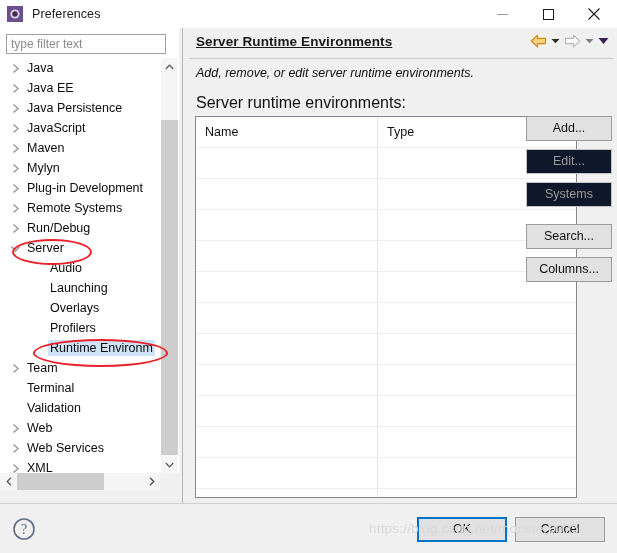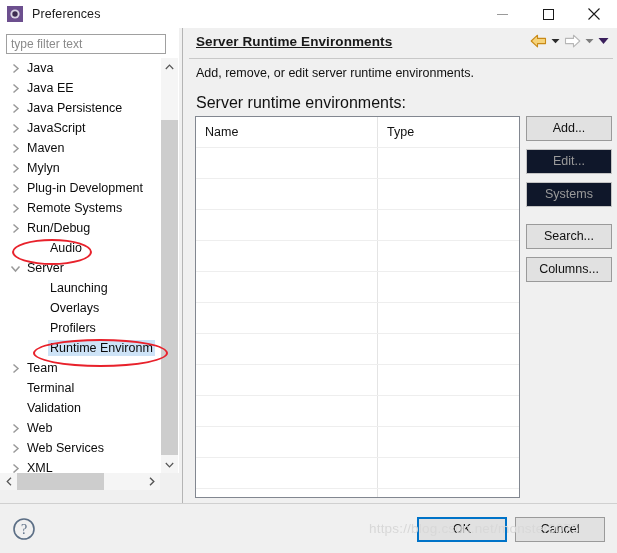--- a/index.html
+++ b/index.html
@@ -216,33 +216,34 @@
     position: absolute;
     left: 4px; top: 30px;
     width: 424px; height: 1px;
     background: #c8c8c8;
   }
   #page-desc {
     position: absolute;
     left: 11px; top: 38px;
     font-size: 12.5px;
     color: #111111;
+    font-style: italic;
   }
   #list-label {
     position: absolute;
     left: 11px; top: 66px;
     font-size: 16px;
     color: #111111;
   }
 
   
   #rt-table {
     position: absolute;
     left: 10px; top: 88px;
-    width: 325px; height: 382px;
+    width: 382px; height: 382px;
     box-sizing: border-box;
     border: 1px solid #828790;
     background: #ffffff;
     overflow: hidden;
   }
   #rt-head {
     position: relative;
     height: 30px;
     background: #ffffff;
     display: flex;
@@ -445,29 +446,29 @@
             <path d="M3.5 1.5 L8 5.5 L3.5 9.5" stroke="#9a9a9a" stroke-width="1.5" fill="none"></path>
           </svg>
           <span class="label">Remote Systems</span>
         </div>
         <div class="tree-item">
           <svg class="twisty" viewBox="0 0 11 11">
             <path d="M3.5 1.5 L8 5.5 L3.5 9.5" stroke="#9a9a9a" stroke-width="1.5" fill="none"></path>
           </svg>
           <span class="label">Run/Debug</span>
         </div>
+        <div class="tree-item">
+          <svg class="twisty" viewBox="0 0 11 11">
+            <path d="M1.5 3.5 L5.5 8 L9.5 3.5" stroke="#9a9a9a" stroke-width="1.5" fill="none"></path>
+          </svg>
+          <span class="label">Server</span>
+        </div>
         <div class="tree-item child">
           <span class="twisty-blank"></span>
           <span class="label">Audio</span>
-        </div>
-        <div class="tree-item">
-          <svg class="twisty" viewBox="0 0 11 11">
-            <path d="M1.5 3.5 L5.5 8 L9.5 3.5" stroke="#9a9a9a" stroke-width="1.5" fill="none"></path>
-          </svg>
-          <span class="label">Server</span>
         </div>
         <div class="tree-item child">
           <span class="twisty-blank"></span>
           <span class="label">Launching</span>
         </div>
         <div class="tree-item child">
           <span class="twisty-blank"></span>
           <span class="label">Overlays</span>
         </div>
         <div class="tree-item child">

